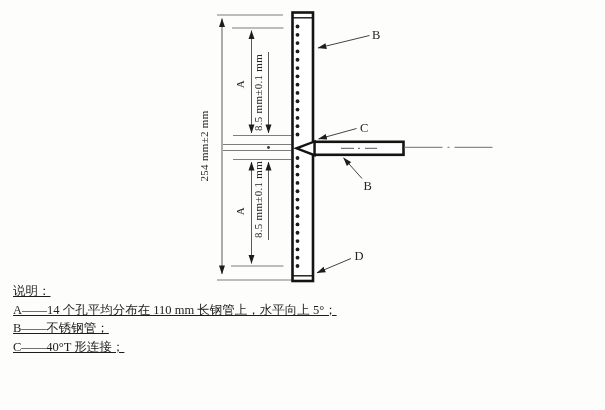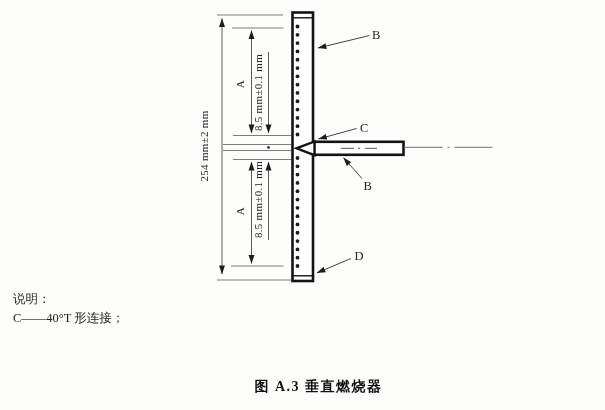--- a/index.html
+++ b/index.html
@@ -11,23 +11,24 @@
   }
   .page{position:absolute;inset:0;}
   svg{position:absolute;left:0;top:0;}
   svg text{
     font-family:"Liberation Serif","DejaVu Serif",serif;
     fill:#242424;
   }
   .dim-text{font-size:11px;letter-spacing:.3px;}
   .part-label{font-size:12.5px;}
   .legend{
-    position:absolute;left:13px;top:290px;width:560px;
+    position:absolute;left:13px;top:282px;width:560px;
     font-size:12.5px;line-height:18.6px;color:#1d1d1d;
     white-space:nowrap;
+    text-decoration:underline;
   }
   .legend .li{height:18.6px;}
   .caption{
     position:absolute;left:32px;top:378px;width:573px;
     text-align:center;font-size:14px;font-weight:bold;
     letter-spacing:1.5px;color:#111;
   }
 </style>
 </head>
 <body>
@@ -114,17 +115,18 @@
       <line x1="351" y1="258.5" x2="317" y2="272.8" marker-end="url(#arr)"></line>
     </g>
     <text x="372" y="39" class="part-label">B</text>
     <text x="360" y="131.5" class="part-label">C</text>
     <text x="363.5" y="190" class="part-label">B</text>
     <text x="354.5" y="259.5" class="part-label">D</text>
   </svg>
 
   <div class="legend">
     <div class="li">说明：</div>
+    <div class="li">A——14 个孔平均分布在 110 mm 长钢管上，水平向上 5°；</div>
+    <div class="li">B——不锈钢管；</div>
     <div class="li">C——40°T 形连接；</div>
   </div>
 
-  <div class="caption">图 A.3  垂直燃烧器</div>
 </div>
 
 </body></html>

